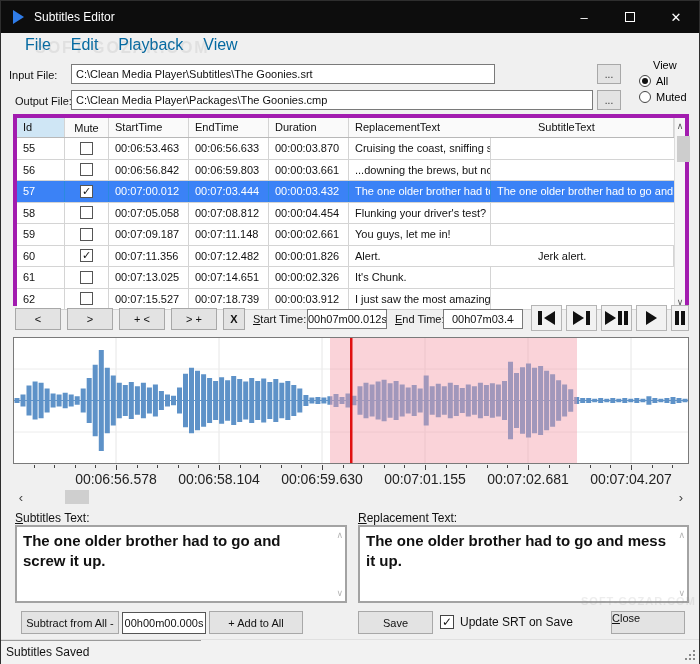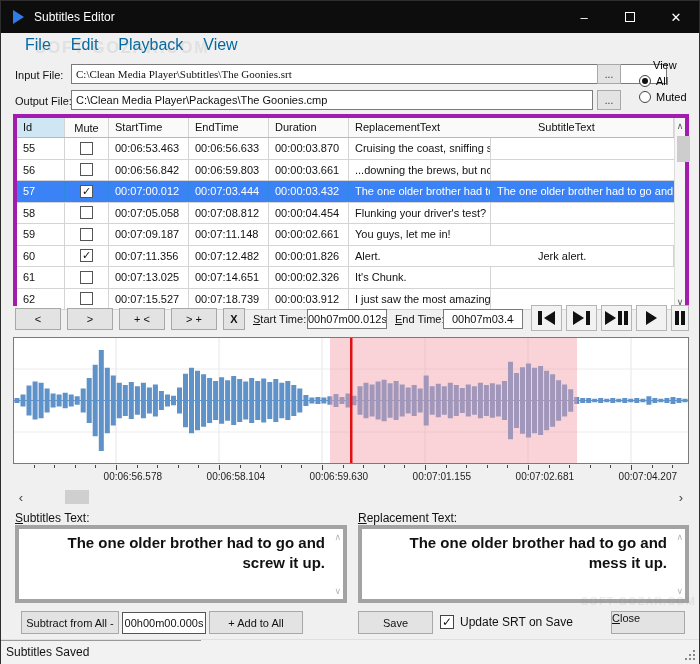--- a/index.html
+++ b/index.html
@@ -58,29 +58,29 @@
   .btn { position:absolute; background:#e3e3e3; border:1px solid #a8a8a8; font-size:11px; color:#111; display:flex; align-items:center; justify-content:center; }
   .media-btn { position:absolute; height:26px; width:31px; background:#f2f2f2; border:1px solid #b5b5b5; display:flex; align-items:center; justify-content:center; gap:2px; }
   .tri-r { width:0; height:0; border-top:7px solid transparent; border-bottom:7px solid transparent; border-left:11px solid #111; }
   .tri-l { width:0; height:0; border-top:7px solid transparent; border-bottom:7px solid transparent; border-right:11px solid #111; }
   .mbar { width:4px; height:14px; background:#111; }
 
   
   .wave-wrap { position:absolute; left:12px; top:336px; width:676px; height:127px; border:1px solid #7a7a7a; background:#fff; }
   .axis { position:absolute; left:0px; top:464px; width:700px; height:20px; }
   .tick { position:absolute; width:1px; background:#444; top:0; }
-  .tick-label { position:absolute; top:6px; width:92px; text-align:right; font-size:10px; color:#222; }
+  .tick-label { position:absolute; top:6px; width:92px; text-align:center; font-size:14px; color:#222; }
   .hscroll { position:absolute; left:12px; top:488px; width:676px; height:16px; }
   .hs-arrow { position:absolute; top:0; width:16px; height:16px; color:#444; font-size:13px; display:flex; align-items:center; justify-content:center; }
   .hs-thumb { position:absolute; top:1px; height:14px; background:#cfcfcf; }
 
   
   .ul-first { display:inline-block; }
   .ul-first::first-letter { text-decoration:underline; }
-  .editor { position:absolute; background:#fff; border:4px solid #a3a3a3;text-align:right; }
+  .editor { position:absolute; background:#fff; border:2px solid #a3a3a3; }
   .editor .content { position:absolute; left:6px; top:4px; right:18px; font-size:15px; font-weight:bold; color:#111; line-height:1.3; }
   .mini-arrow { position:absolute; right:2px; font-size:9px; color:#b5b5b5; }
 
   .chk { width:14px; height:14px; border:1px solid #444; background:#fff; display:flex; align-items:center; justify-content:center; font-size:12px; color:#111; line-height:1; }
 
   
   .statusbar { position:absolute; left:0; top:638px; width:100%; height:25px; background:#f2f2f2; border-top:1px solid #e0e0e0; }
   .status-tab { position:absolute; left:0; top:0; width:200px; border-top:1px solid #9a9a9a; height:1px; }
   .status-text { position:absolute; left:5px; top:5px; font-size:12px; color:#111; }
   .resize-grip { position:absolute; right:4px; bottom:4px; width:2px; height:2px; background:#8a8a8a;
@@ -104,22 +104,22 @@
   </div>
 
   <div class="menubar" id="menubar">
       <span class="menu-item">File</span>
       <span class="menu-item">Edit</span>
       <span class="menu-item">Playback</span>
       <span class="menu-item">View</span>
     </div>
   <span class="watermark" style="left:10px; top:38px; font-size:16px;">SOFT-GOZAR.COM</span>
 
-  <span class="lbl" style="left:14px; top:68px;">Input File:</span>
-  <input class="tbox" style="left: 70px; top: 63px; width: 596px; height: 20px; font-family: Liberation Serif, serif;" value="C:\Clean Media Player\Subtitles\The Goonies.srt">
+  <span class="lbl" style="left:8px; top:68px;">Input File:</span>
+  <input class="tbox" style="left: 70px; top: 63px; width: 424px; height: 20px;" value="C:\Clean Media Player\Subtitles\The Goonies.srt">
   <div class="browse-btn" style="left:596px; top:63px;">...</div>
 
   <span class="lbl" style="left:14px; top:94px;">Output File:</span>
   <input class="tbox" style="left: 70px; top: 89px; width: 522px; height: 20px;" value="C:\Clean Media Player\Packages\The Goonies.cmp">
   <div class="browse-btn" style="left:596px; top:89px;">...</div>
 
   <div class="view-group">
     <div class="view-title">View</div>
     <div class="radio-row">
       <span class="radio sel">

